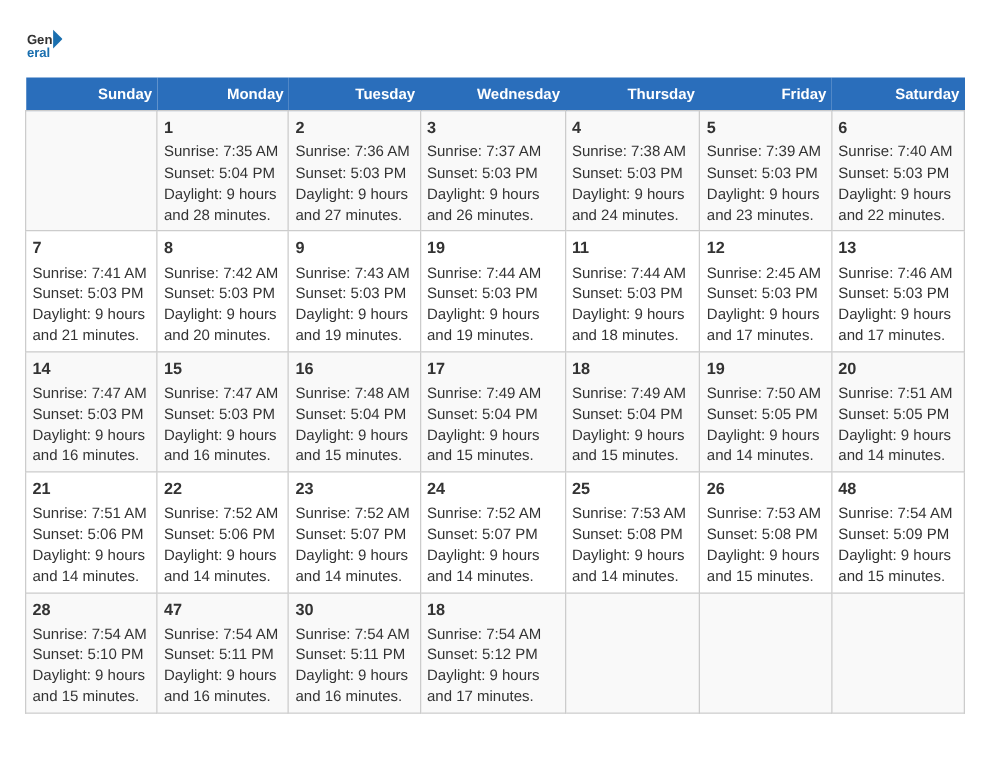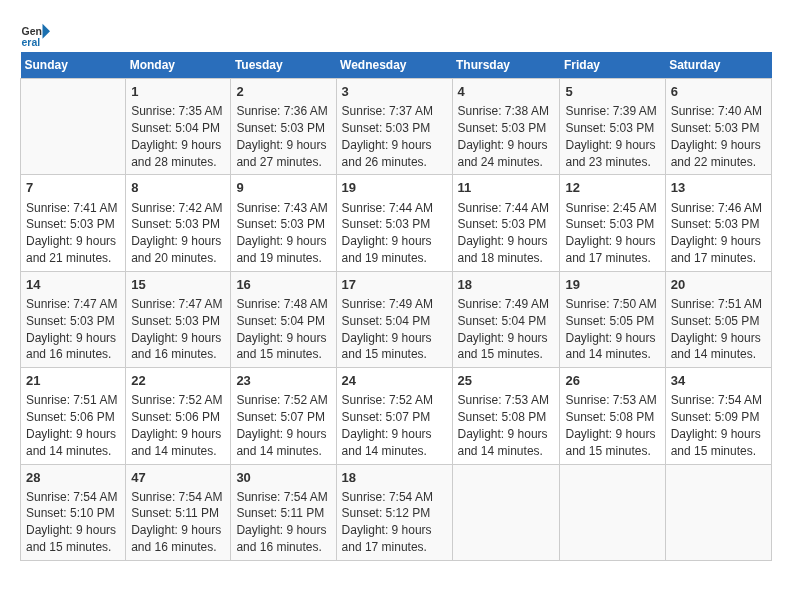--- a/index.html
+++ b/index.html
@@ -7,21 +7,21 @@
       font-family: Arial, sans-serif;
       background: #fff;
       width: 792px;
       min-height: 612px;
       padding: 20px;
     }
     .header {
       display: flex;
       justify-content: space-between;
       align-items: flex-start;
-      margin-bottom: 2px;
+      margin-bottom: 12px;
     }
     .logo {
       display: flex;
       align-items: center;
     }
     .logo-text {
       font-size: 18px;
       font-weight: bold;
       color: #333;
       line-height: 1.1;
@@ -48,21 +48,21 @@
     }
     table {
       width: 100%;
       border-collapse: collapse;
       font-size: 11px;
     }
     thead tr th {
       background-color: #2a6ebb;
       color: #fff;
       padding: 6px 4px;
-      text-align: left;
+      text-align: right;
       font-size: 12px;
       font-weight: bold;
     }
     tbody tr td {
       border: 1px solid #ccc;
       vertical-align: top;
       padding: 4px 5px;
       min-height: 70px;
       height: 80px;
       color: #333;
@@ -331,21 +331,21 @@
         </td>
         <td>
           <span class="day-num">26</span>
         <div class="cell-info">
           <span>Sunrise: 7:53 AM</span><br>
           <span>Sunset: 5:08 PM</span><br>
           <span>Daylight: 9 hours and 15 minutes.</span>
         </div>
         </td>
         <td>
-          <span class="day-num">34</span>
+          <span class="day-num">48</span>
         <div class="cell-info">
           <span>Sunrise: 7:54 AM</span><br>
           <span>Sunset: 5:09 PM</span><br>
           <span>Daylight: 9 hours and 15 minutes.</span>
         </div>
         </td>
       </tr>
       <tr>
         <td>
           <span class="day-num">28</span>

